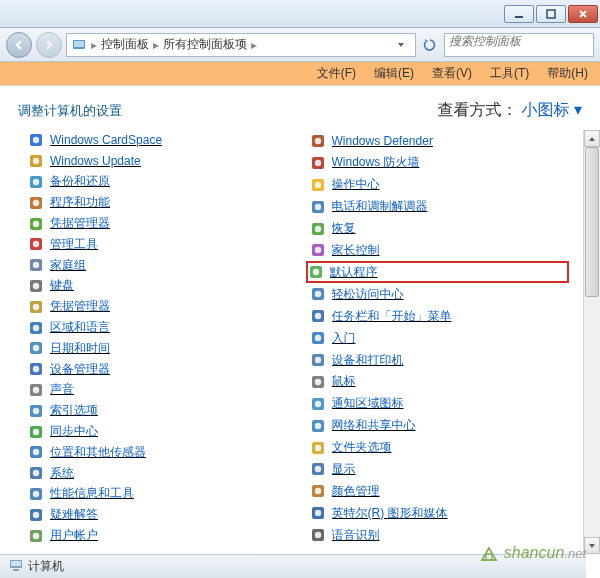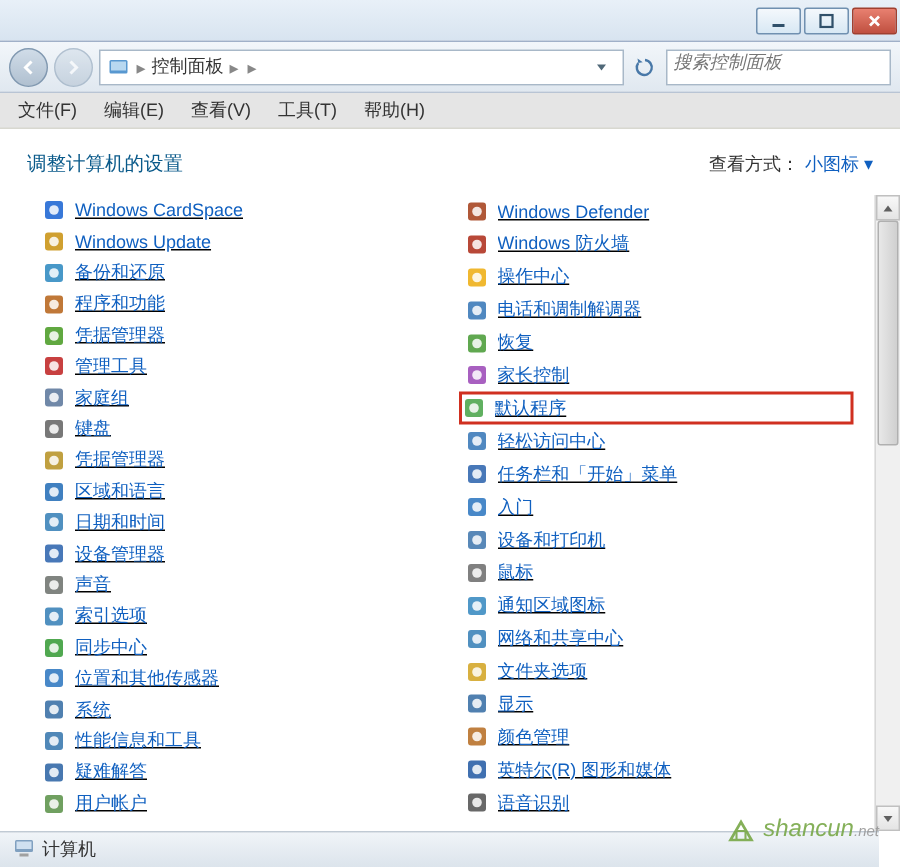--- a/index.html
+++ b/index.html
@@ -12,44 +12,44 @@
 
 .navbar { height: 34px; background: linear-gradient(#f2f6fa, #e0e8f0); border-bottom: 1px solid #b8c4d4; display: flex; align-items: center; padding: 0 6px; gap: 4px; }
 .navbtn { width: 26px; height: 26px; border-radius: 50%; background: linear-gradient(#d0dce8, #b0c0d0); border: 1px solid #8098b0; display: flex; align-items: center; justify-content: center; cursor: pointer; }
 .bcbox { flex: 1; height: 24px; background: #fff; border: 1px solid #a8b8c8; display: flex; align-items: center; padding: 0 4px; font-size: 12px; color: #333; gap: 2px; }
 .bcbox .sep { color: #888; margin: 0 2px; }
 .bcicon { width: 16px; height: 16px; display: inline-flex; align-items: center; justify-content: center; }
 .refbtn { width: 20px; height: 20px; display: flex; align-items: center; justify-content: center; cursor: pointer; }
 .searchbox { width: 150px; height: 24px; background: #fff; border: 1px solid #a8b8c8; display: flex; align-items: flex-start; padding: 0 4px; }
 .searchbox input { border: none; outline: none; font-size: 12px; flex: 1; font-style: italic; color: #888; background: transparent; }
 
-.menubar { height: 24px; background: #e5e5e5; border-bottom: 1px solid #d8d8d0; display: flex; align-items: center; padding: 0 4px; font-size: 12px; gap: 2px; }
+.menubar { height: 24px; background: #fdba74; border-bottom: 1px solid #d8d8d0; display: flex; align-items: center; padding: 0 4px; font-size: 12px; gap: 2px; justify-content: flex-end; }
 .menuitem { padding: 2px 8px; cursor: pointer; color: #333; }
 
 .header { padding: 14px 18px 10px; display: flex; justify-content: space-between; align-items: center; }
 .header .title { font-size: 13px; color: #0a5a8a; }
-.header .viewctl { font-size: 12px; color: #333; display: flex; align-items: center; gap: 4px; }
+.header .viewctl { font-size: 16px; color: #333; display: flex; align-items: center; gap: 4px; }
 .header .viewctl .link { color: #1060c0; cursor: pointer; }
 
 .content { position: absolute; top: 130px; bottom: 24px; left: 0; right: 0; overflow: hidden; display: flex; }
 .itemarea { flex: 1; padding: 0 14px 8px 26px; display: flex; gap: 20px; }
 .col { flex: 1; display: flex; flex-direction: column; text-decoration: underline; }
 .cp-item { display: flex; align-items: center; gap: 6px; height: 24px; font-size: 12px; cursor: pointer; padding: 1px 2px; }
 .cp-item .icn { width: 16px; height: 16px; display: inline-flex; align-items: center; justify-content: center; flex-shrink: 0; }
 .cp-item .lbl { color: #1060c0; white-space: nowrap; overflow: hidden; text-overflow: ellipsis; }
 .cp-item.hl { border: 2px solid #d03020; padding: 0 8px 0 0; margin-left: -2px; }
 .scrollbar { width: 17px; background: #f0f0f0; border-left: 1px solid #d8d8d8; display: flex; flex-direction: column; }
 .scrollbtn { height: 17px; background: linear-gradient(#f8f8f8, #e4e4e4); border: 1px solid #c0c0c0; display: flex; align-items: center; justify-content: center; cursor: pointer; }
 .scrolltrack { flex: 1; position: relative; }
 .scrollthumb { position: absolute; top: 0; height: 150px; left: 1px; right: 1px; background: linear-gradient(90deg, #e8e8e8, #d0d0d0); border: 1px solid #b0b0b0; border-radius: 2px; cursor: pointer; }
 
 .statusbar { position: absolute; bottom: 0; left: 0; right: 14px; height: 24px; background: linear-gradient(#f0f4f8, #dce4ec); border-top: 1px solid #c0cad4; display: flex; align-items: center; padding: 0 8px; font-size: 12px; color: #333; gap: 4px; }
 
 .watermark { position: absolute; bottom: 14px; right: 14px; font-size: 16px; color: #78a848; font-style: italic; display: flex; align-items: center; gap: 4px; opacity: 0.9; }
-.watermark .sub { font-size: 10px; color: #999; }
+.watermark .sub { font-size: 13px; color: #999; }
 </style>
 </head>
 <body>
 
 <div class="titlebar">
   <div class="titlebtn">
       <svg width="10" height="10">
         <rect x="1" y="7" width="8" height="2" fill="#30506a"></rect>
       </svg>
     </div>
@@ -79,20 +79,21 @@
   <div class="bcbox">
     <span class="bcicon">
         <svg width="14" height="14">
           <rect x="1" y="2" width="12" height="9" rx="1" fill="#5898d0"></rect>
           <rect x="2" y="3" width="10" height="6" fill="#b8d8f0"></rect>
         </svg>
       </span>
     <span class="sep">▸</span>
     <span>控制面板</span>
     <span class="sep">▸</span>
+    <span>所有控制面板项</span>
     <span class="sep">▸</span>
     <span style="flex:1"></span>
     <span class="refbtn">
         <svg width="8" height="8">
           <path d="M1 2 L4 6 L7 2" fill="#506878"></path>
         </svg>
       </span>
   </div>
   <span class="refbtn">
       <svg width="14" height="14">

